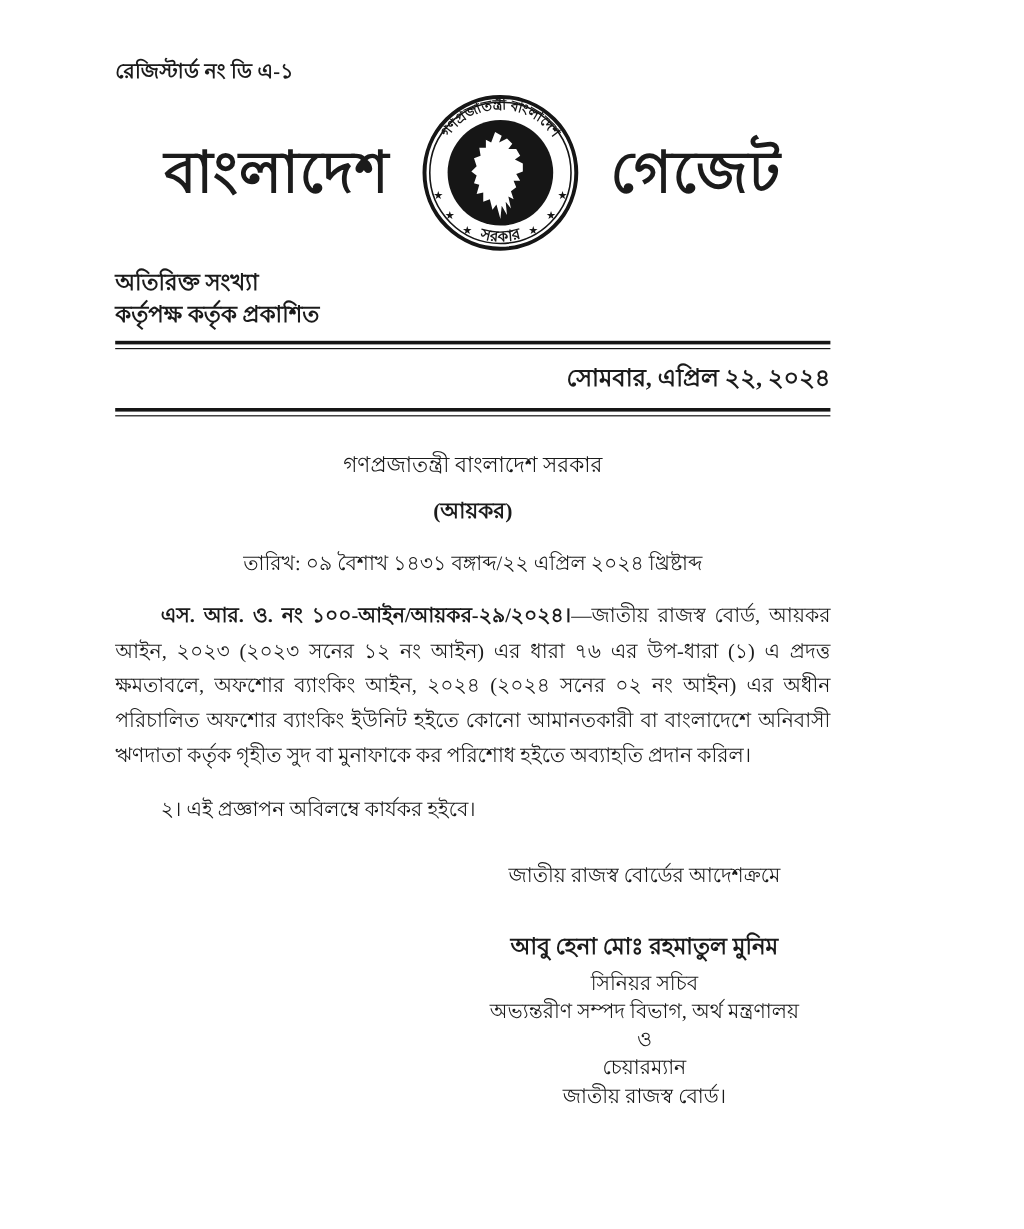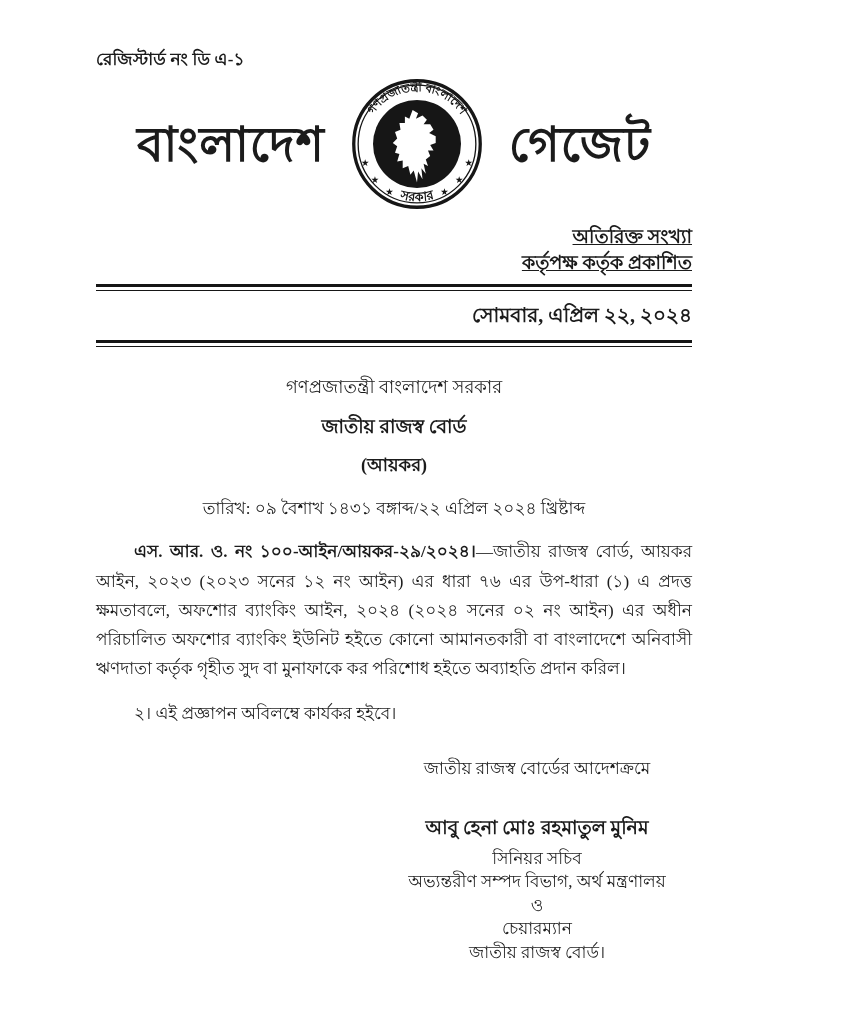--- a/index.html
+++ b/index.html
@@ -21,21 +21,21 @@
     gap: 26px;
   }
   .m-title {
     font-family: "DejaVu Serif", serif;
     font-weight: 700; font-size: 48px; line-height: 1.1;
     letter-spacing: 1px;
   }
   .emblem { width: 132px; height: 132px; display: inline-block; flex: 0 0 132px; }
   .emblem svg { width: 132px; height: 132px; display: block; }
 
-  .issue-lines { margin-top: 14px; text-align: right; text-decoration: underline; }
+  .issue-lines { margin-top: 14px; text-align: left; }
   .issue-lines div { font-size: 19px; font-weight: 700; line-height: 1.35; }
 
   .double-rule {
     height: 7px; margin-top: 9px;
     border-top: 3px solid #161616;
     border-bottom: 1.5px solid #161616;
   }
   .date-bar {
     text-align: right; font-size: 20px; font-weight: 700;
     padding: 9px 0 7px 0;
@@ -104,21 +104,20 @@
       <div>অতিরিক্ত সংখ্যা</div>
       <div>কর্তৃপক্ষ কর্তৃক প্রকাশিত</div>
     </div>
 
     <div class="double-rule"></div>
     <div class="date-bar">সোমবার, এপ্রিল ২২, ২০২৪</div>
     <div class="double-rule below"></div>
 
     <div class="heading">
       <div class="govt">গণপ্রজাতন্ত্রী বাংলাদেশ সরকার</div>
-      <div class="board">জাতীয় রাজস্ব বোর্ড</div>
       <div class="wing">(আয়কর)</div>
       <div class="date-line">তারিখ: ০৯ বৈশাখ ১৪৩১ বঙ্গাব্দ/২২ এপ্রিল ২০২৪ খ্রিষ্টাব্দ</div>
     </div>
 
     <p class="body-para"><strong>এস. আর. ও. নং ১০০-আইন/আয়কর-২৯/২০২৪।</strong><span>—জাতীয় রাজস্ব বোর্ড, আয়কর আইন, ২০২৩ (২০২৩ সনের ১২ নং আইন) এর ধারা ৭৬ এর উপ-ধারা (১) এ প্রদত্ত ক্ষমতাবলে, অফশোর ব্যাংকিং আইন, ২০২৪ (২০২৪ সনের ০২ নং আইন) এর অধীন পরিচালিত অফশোর ব্যাংকিং ইউনিট হইতে কোনো আমানতকারী বা বাংলাদেশে অনিবাসী ঋণদাতা কর্তৃক গৃহীত সুদ বা মুনাফাকে কর পরিশোধ হইতে অব্যাহতি প্রদান করিল।</span></p>
 
     <p class="body-para second">২। এই প্রজ্ঞাপন অবিলম্বে কার্যকর হইবে।</p>
 
     <div class="sig-wrap">
       <div class="sig-block">

